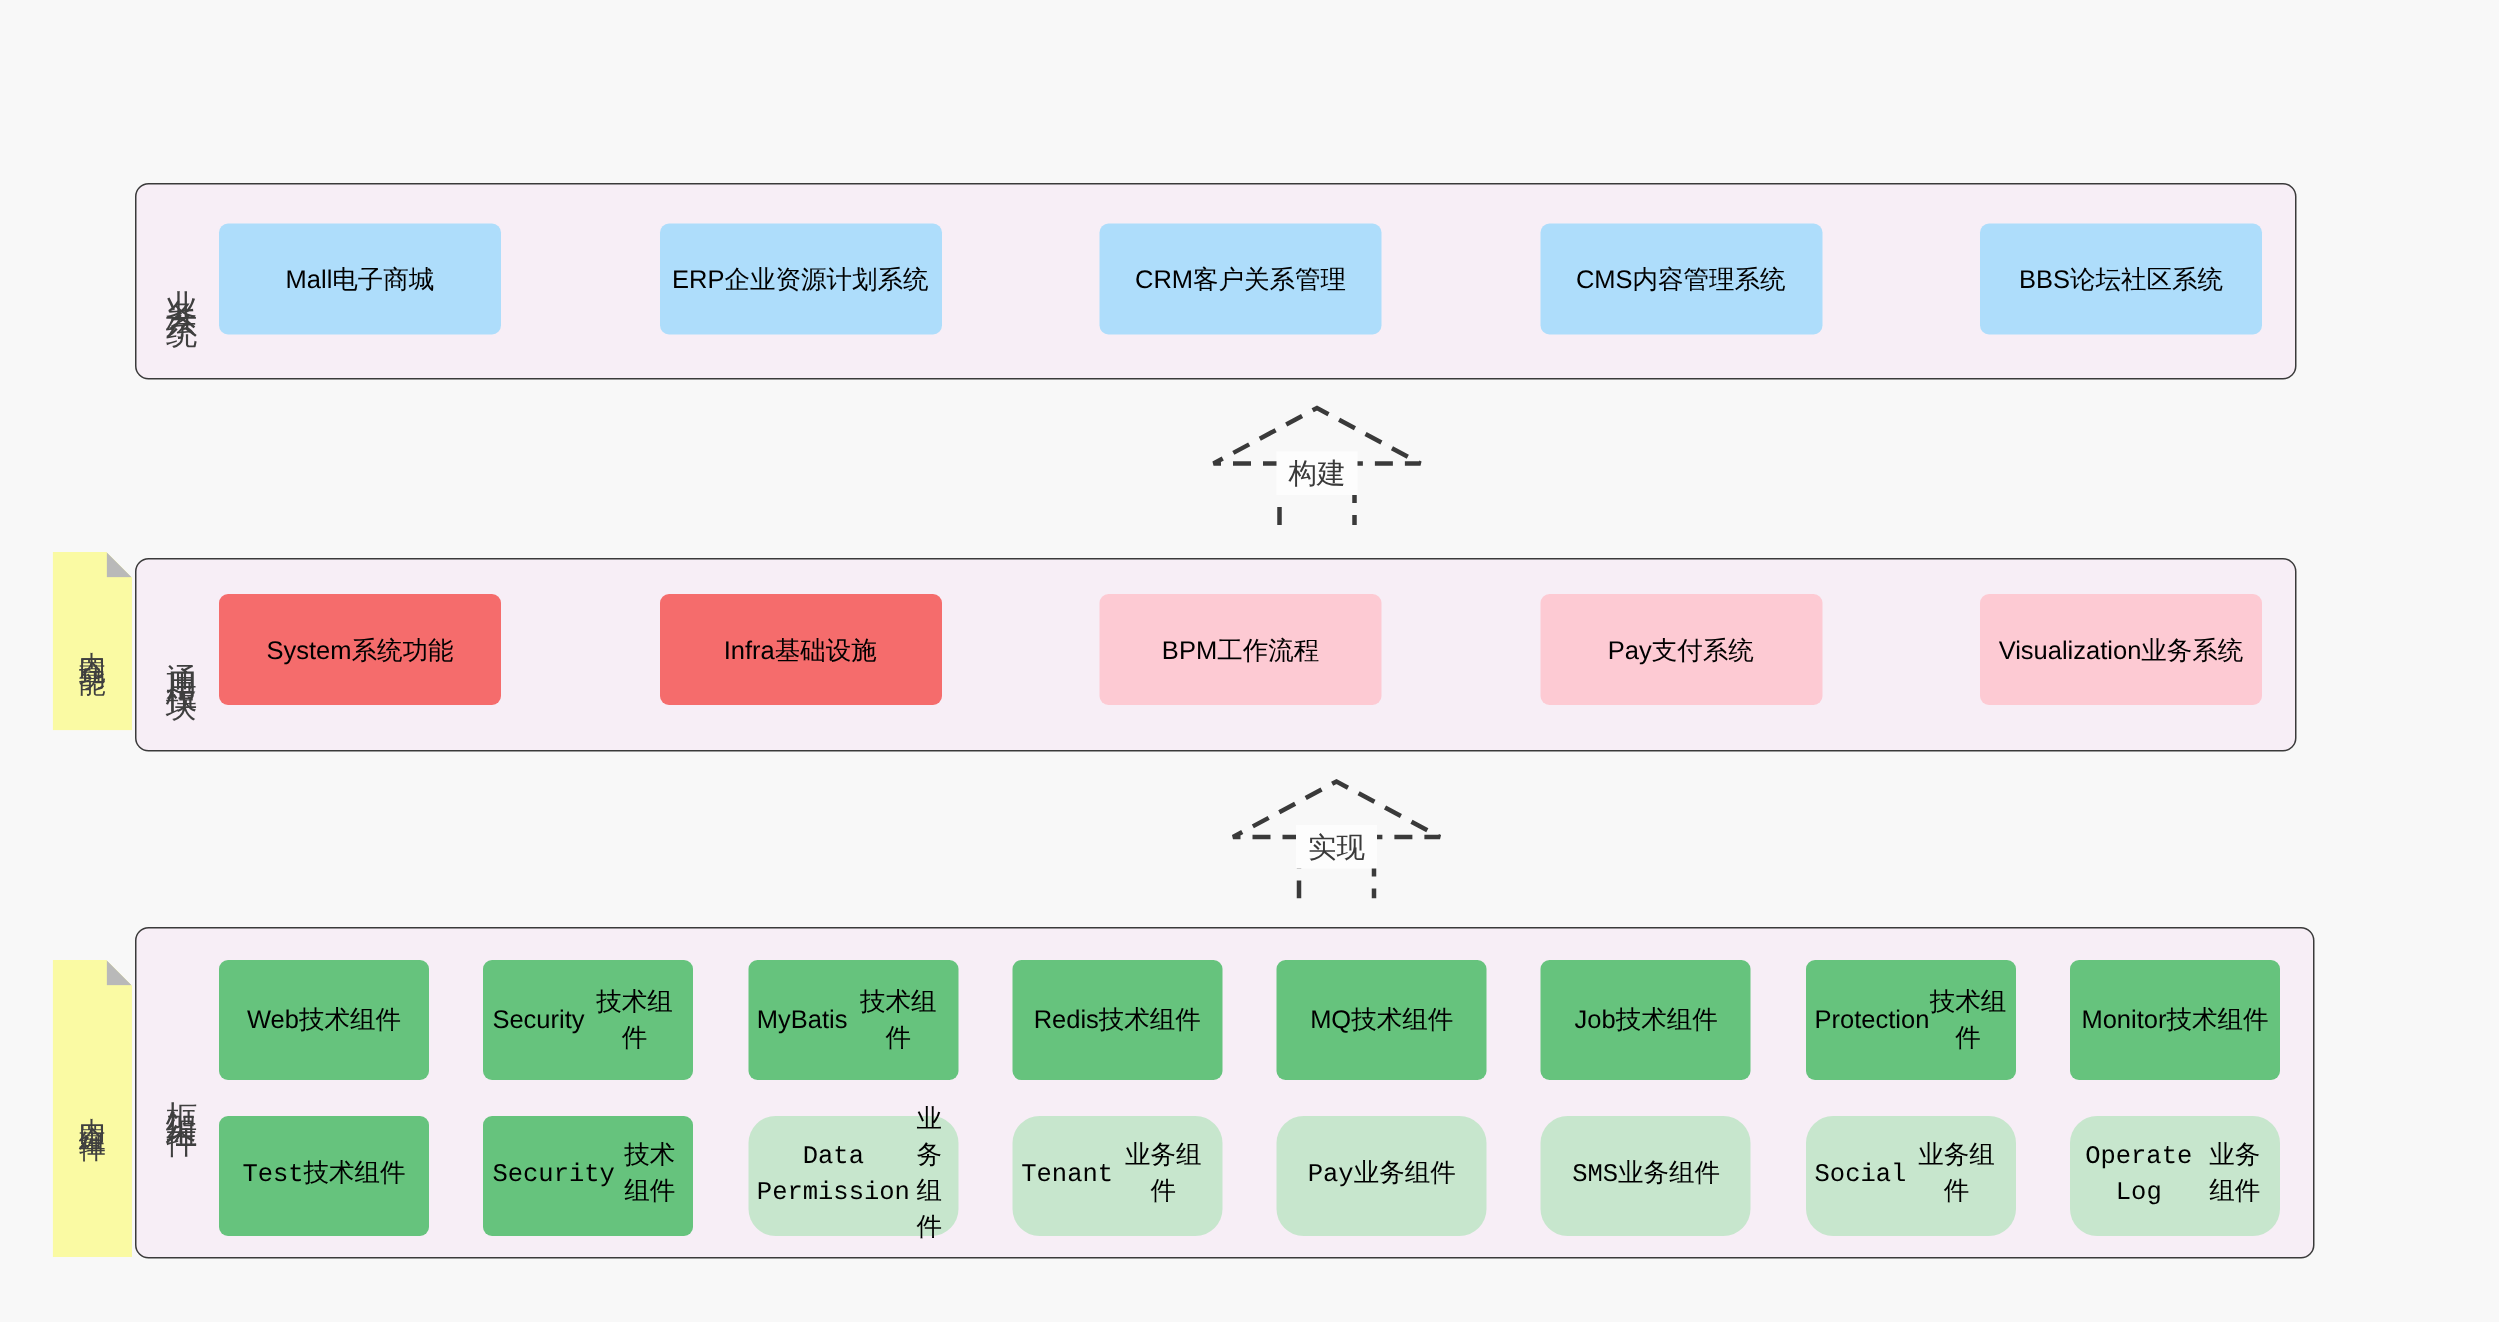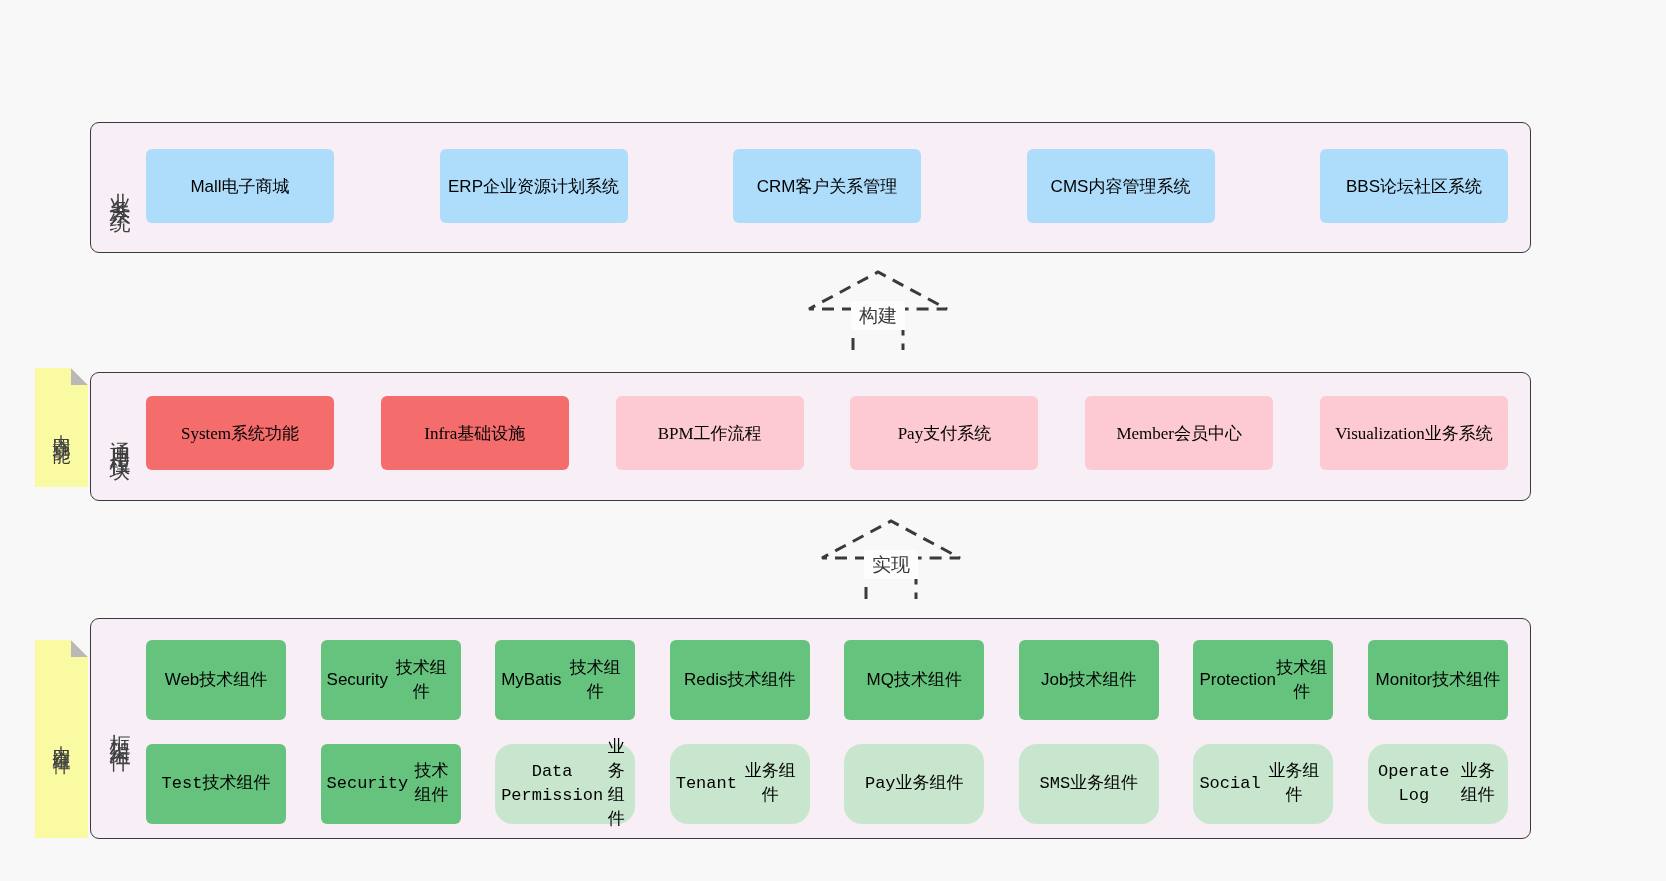--- a/index.html
+++ b/index.html
@@ -17,22 +17,22 @@
   .panel{
     position:absolute;
     left:90px;
     width:1439px;
     background:#f7eef6;
     border:1.5px solid #3a3a3a;
     border-radius:9px;
     z-index:2;
   }
   #panel-business{top:122px;height:129px;}
-  #panel-modules{top:372px;height:127px;font-family:Liberation Serif, serif;}
-  #panel-framework{top:618px;height:219px;}
+  #panel-modules{top:372px;height:127px;}
+  #panel-framework{top:618px;height:219px;padding-left:12px;}
   .vlabel{
     position:absolute;
     left:10px;top:0;height:100%;width:38px;
     display:flex;align-items:center;justify-content:center;
   }
   .vlabel span{
     writing-mode:vertical-rl;
     text-orientation:upright;
     font-size:21px;
     letter-spacing:6px;
@@ -153,24 +153,20 @@
       </div>
       <div class="box box-lg pink">
         <div>BPM</div>
         <div>工作流程</div>
       </div>
       <div class="box box-lg pink">
         <div>Pay</div>
         <div>支付系统</div>
       </div>
       <div class="box box-lg pink">
-        <div>Member</div>
-        <div>会员中心</div>
-      </div>
-      <div class="box box-lg pink">
         <div>Visualization</div>
         <div>业务系统</div>
       </div>
     </div>
   </div>
 
   <svg class="arrow" id="arrow-implement" width="146" height="82" viewBox="0 0 146 82">
     <path d="M48,82 L48,41 L4,41 L73,4 L142,41 L98,41 L98,82" fill="none" stroke="#3a3a3a" stroke-width="3" stroke-dasharray="12 8"></path>
     <rect x="46" y="33" width="54" height="29" fill="#fdfdfd"></rect>
     <text x="73" y="54" text-anchor="middle" font-size="19" fill="#3a3a3a">实现</text>

